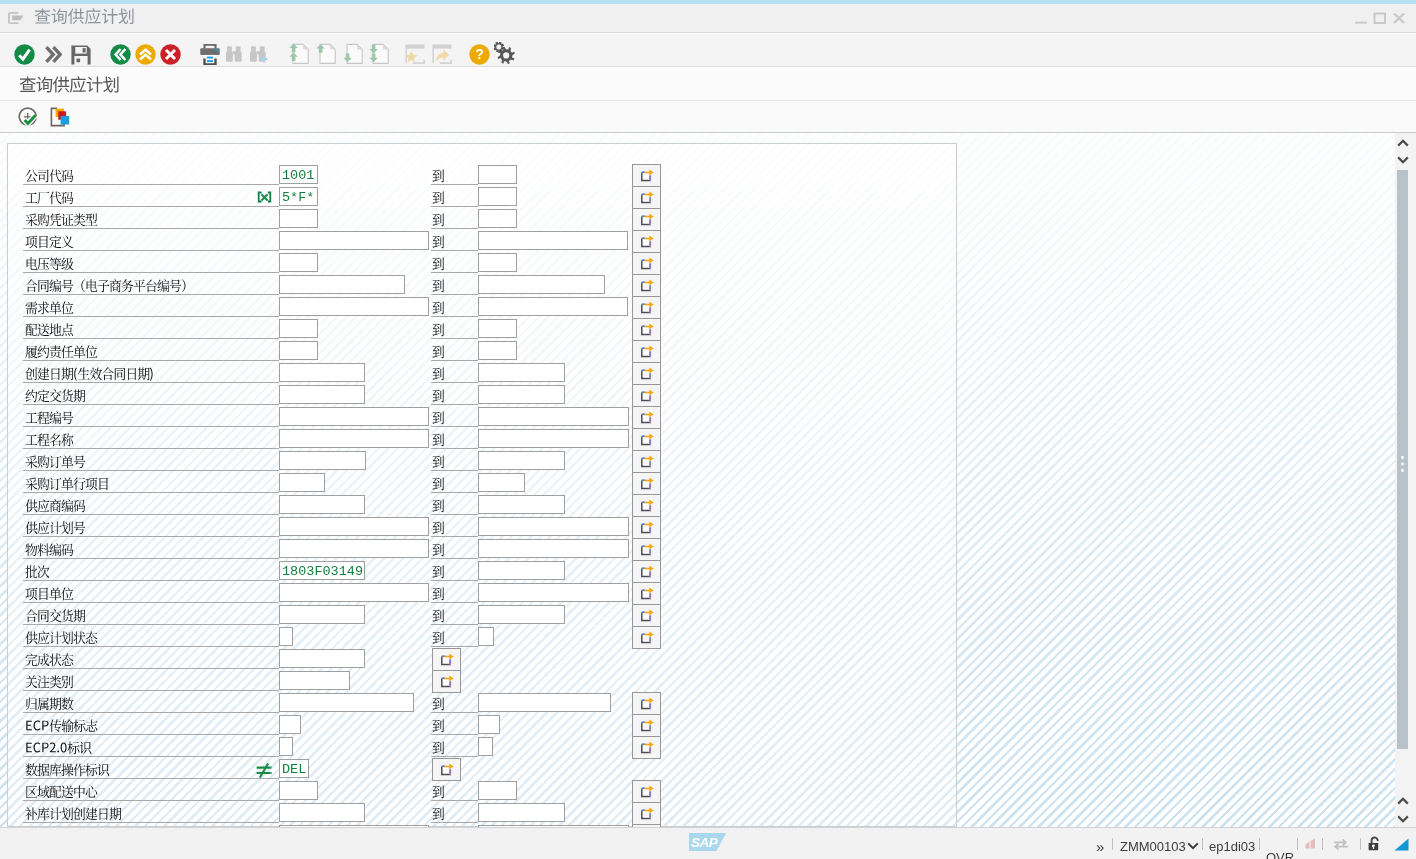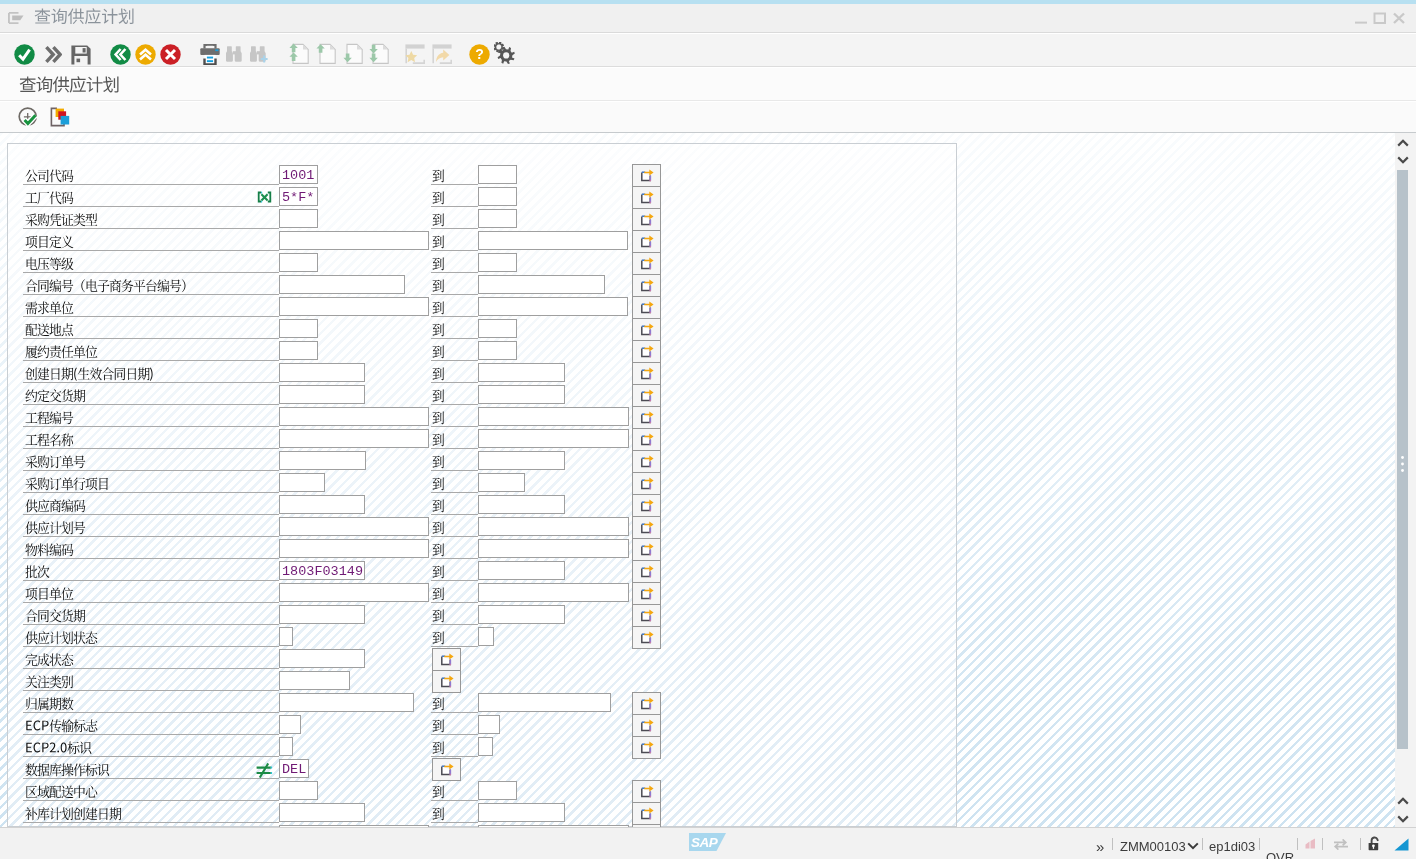--- a/index.html
+++ b/index.html
@@ -11,21 +11,21 @@
 #content{position:absolute;left:0;top:133px;width:1416px;height:694px;overflow:hidden;
  background:linear-gradient(180deg,rgba(255,255,255,.88) 0%,rgba(255,255,255,.7) 20%,rgba(255,255,255,.45) 45%,rgba(255,255,255,.15) 75%,rgba(255,255,255,0) 100%),
  repeating-linear-gradient(135deg,#cee3f1 0 2.5px,#fff 2.5px 6.8px)}
 #panel{position:absolute;left:7px;top:10px;width:950px;height:684px;border:1px solid #c9ced3;
  background:linear-gradient(180deg,rgba(255,255,255,.92) 0%,rgba(255,255,255,.75) 25%,rgba(255,255,255,.5) 60%,rgba(255,255,255,.3) 100%),
  repeating-linear-gradient(135deg,#d3e4f1 0 2.5px,#fff 2.5px 6.8px)}
 .t{position:absolute}
 .tb{position:absolute}
 .ul{position:absolute;height:1px;background:#a9a9a9}
 .f{position:absolute;height:19px;background:#fff;border:1px solid #9f9f9f;line-height:16px;white-space:nowrap;overflow:hidden}
-.f .v{font-family:"Liberation Mono",monospace;font-size:13.5px;color:#701a75;padding-left:2px}
+.f .v{font-family:"Liberation Mono",monospace;font-size:13.5px;color:#15803d;padding-left:2px}
 .mb{position:absolute;width:29px;height:23px;background:#f5f5f5;border:1px solid #979797;display:flex;align-items:center;justify-content:center}
 #status{position:absolute;left:0;top:827px;width:1416px;height:32px;background:#f2f2f2;border-top:1px solid #d2d2d2}
 .st{position:absolute;font-size:13px;color:#3c3c3c}
 .sep{position:absolute;top:838px;width:1px;height:12px;background:#c0c0c0}
 </style></head>
 <body>
 <div id="root">
 <svg width="0" height="0" style="position:absolute">
       <defs>
         <path id="g0" d="M5.7 1.3 4.4 0.7C3.4 3.4 1.8 5.9 0.4 7.5L0.6 7.6C2.3 6.3 4 4.1 5.2 1.5C5.5 1.6 5.6 1.5 5.7 1.3ZM7.8 8.1 7.7 8.2C8.3 9 9 10.1 9.6 11.2C7 11.4 4.4 11.7 2.9 11.7C4.3 10.1 5.8 7.7 6.6 6C6.9 6.1 7.1 5.9 7.1 5.8L5.8 5.1C5.2 6.9 3.6 10.1 2.5 11.5C2.4 11.7 2 11.8 2 11.8L2.5 12.9C2.6 12.9 2.7 12.8 2.8 12.6C5.6 12.3 8 11.8 9.8 11.5C10 12 10.2 12.5 10.3 12.9C11.3 13.8 11.9 11 7.8 8.1ZM8.7 0.9 7.8 0.6 7.7 0.7C8.4 3.7 9.6 5.8 11.6 7.2C11.8 6.8 12.1 6.5 12.5 6.5L12.5 6.3C10.5 5.4 9 3.5 8.3 1.5C8.4 1.3 8.6 1.1 8.7 0.9Z"></path>

